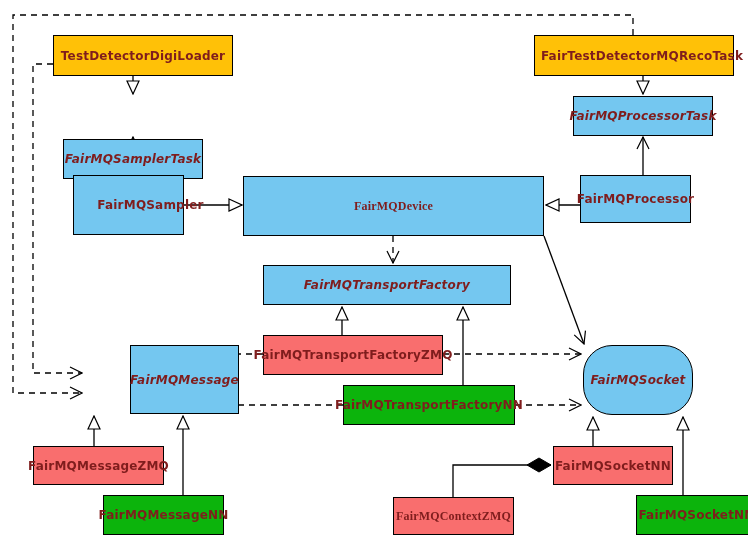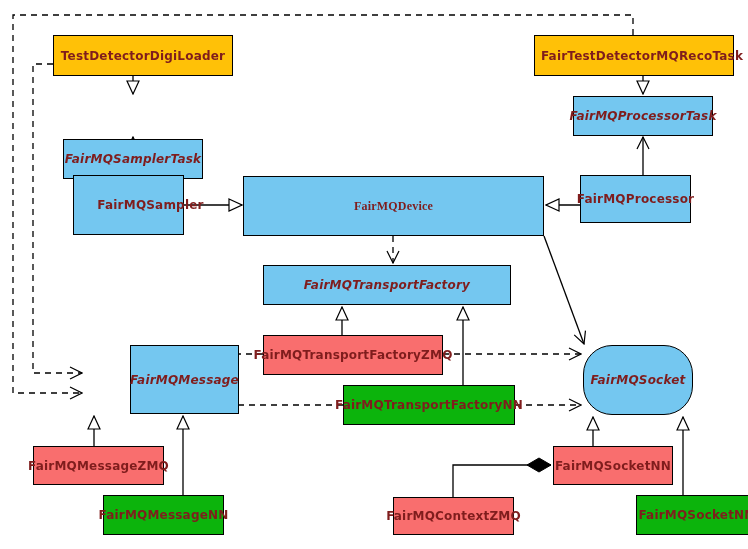--- a/index.html
+++ b/index.html
@@ -25,21 +25,21 @@
   .n-processor        {left:580px; top:175px; width:111px; height:48px;}
   .n-transport-factory{left:263px; top:265px; width:248px; height:40px;}
   .n-tf-zmq           {left:263px; top:335px; width:180px; height:40px;}
   .n-tf-nn            {left:343px; top:385px; width:172px; height:40px;}
   .n-message          {left:84px;  top:345px; width:109px; height:69px;margin-left:46px;}
   .n-socket           {left:583px; top:345px; width:110px; height:70px;border-radius:29px;}
   .n-message-zmq      {left:33px;  top:446px; width:131px; height:39px;}
   .n-message-nn       {left:103px; top:495px; width:121px; height:40px;}
   .n-socket-zmq       {left:553px; top:446px; width:120px; height:39px;}
   .n-socket-nn        {left:604px; top:495px; width:121px; height:40px;margin-left:32px;}
-  .n-context-zmq      {left:393px; top:497px; width:121px; height:38px;}
+  .n-context-zmq      {left:393px; top:497px; width:121px; height:38px;font-family:Liberation Serif, serif;}
   
   .legend{
     position:absolute;left:262px;top:28px;width:238px;height:126px;
     background:#fff;border:1.6px solid #000;box-sizing:border-box;
     display:flex;flex-direction:column;justify-content:space-evenly;
     padding:2px 12px;box-shadow:4px 4px 3px rgba(110,110,110,.65);
   }
   .legend-row{
     height:20px;display:flex;align-items:center;justify-content:center;
     font-size:12px;font-weight:400;color:#000;white-space:nowrap;

